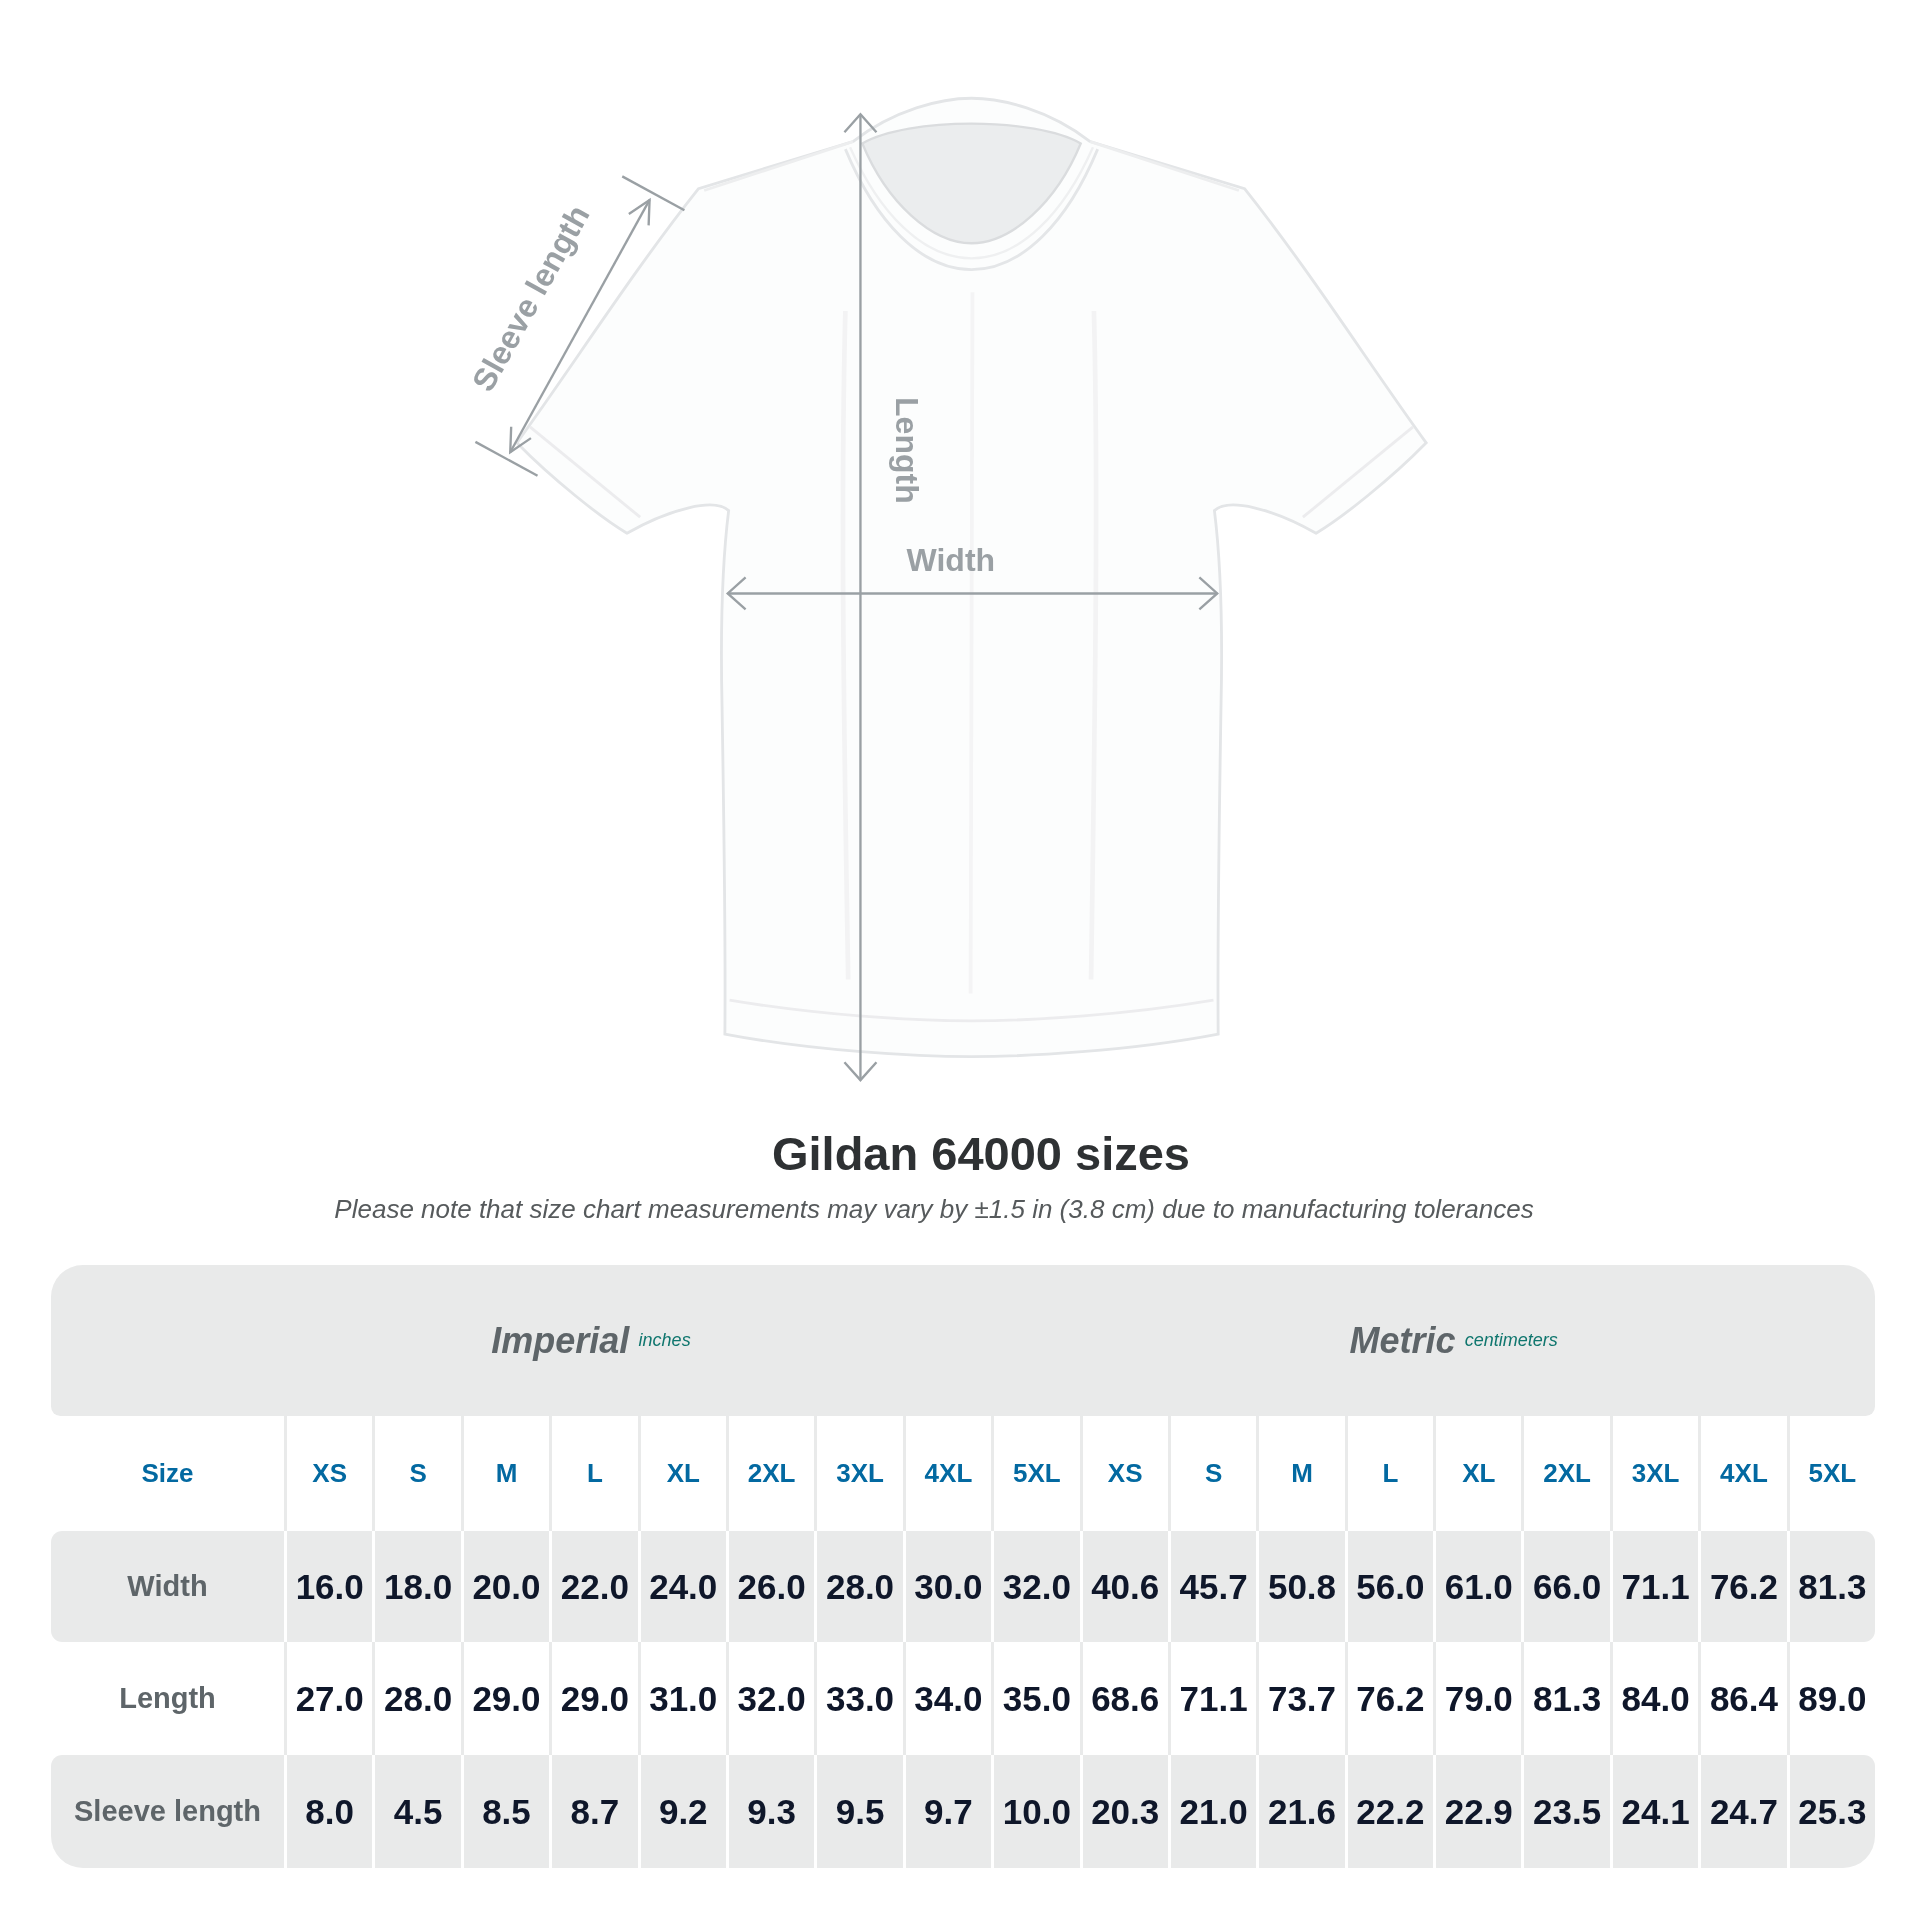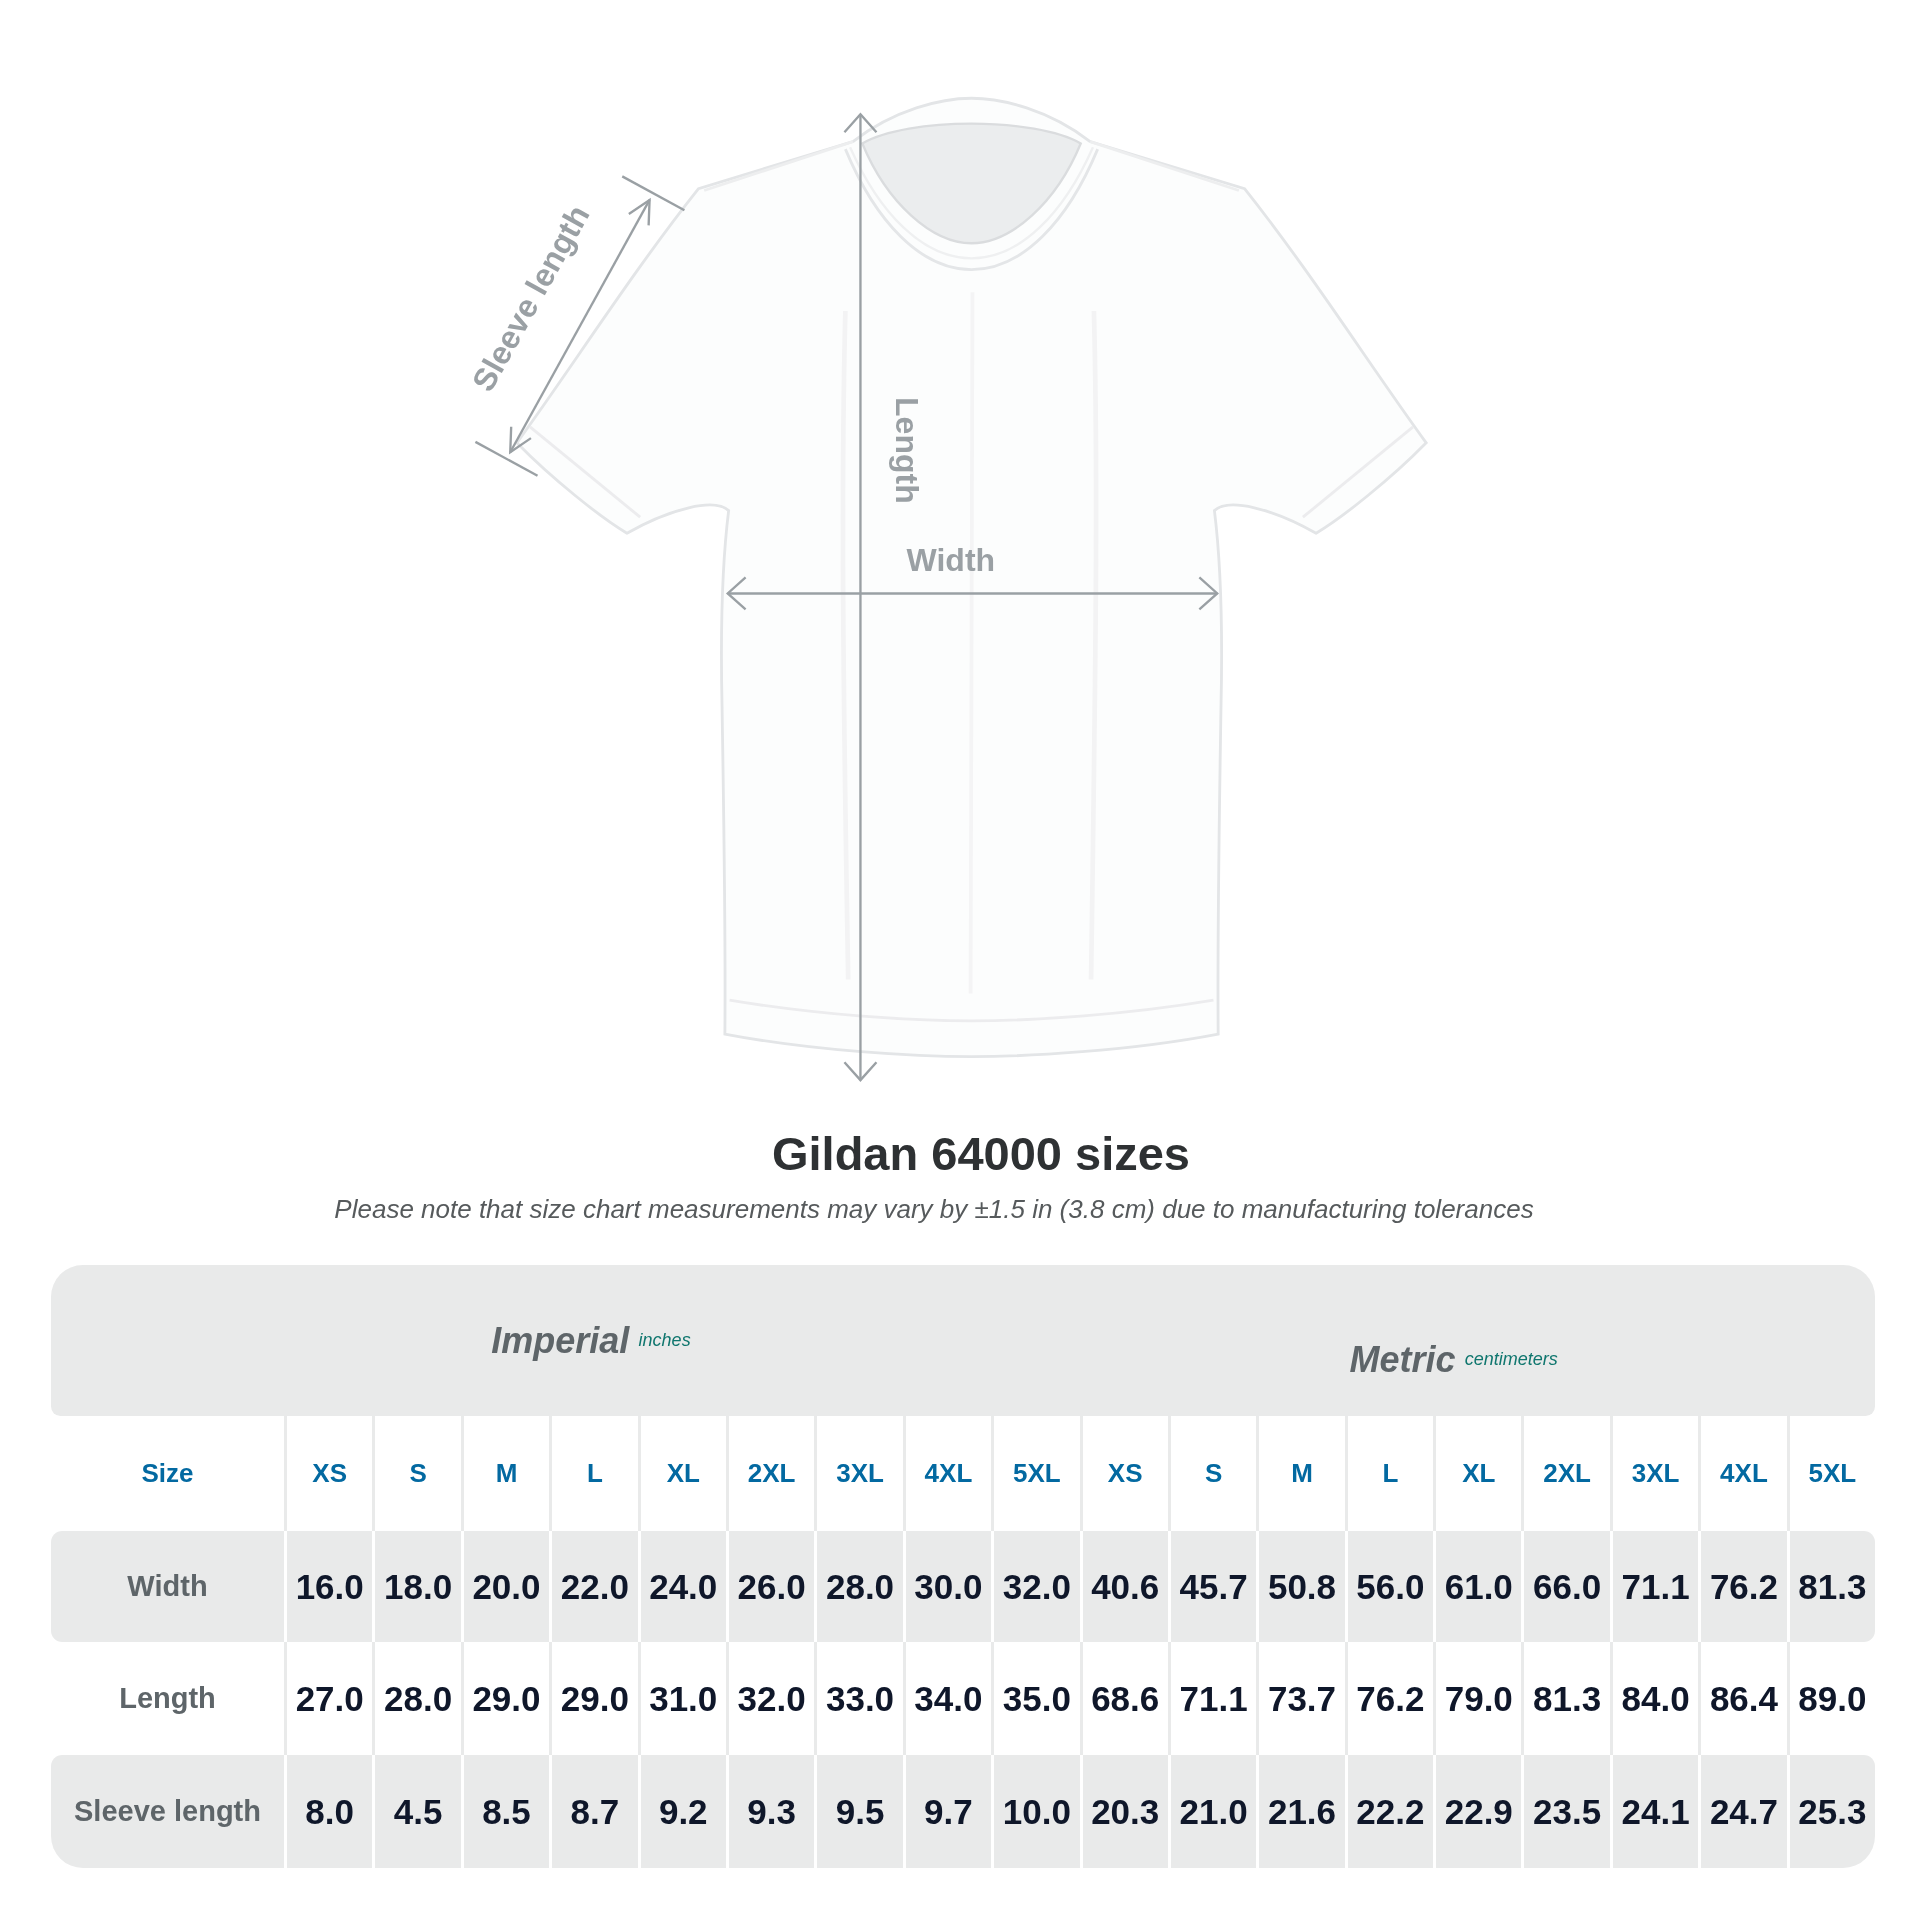--- a/index.html
+++ b/index.html
@@ -29,21 +29,21 @@
   .row-gray{--sep:#ffffff;background:#e9eaea;}
   .band{
     position:relative;height:151px;background:#e9eaea;
     border-radius:32px 32px 9.4px 9.4px;
   }
   .band .group{
     position:absolute;top:50%;transform:translate(-50%,-50%);
     display:flex;flex-direction:row;align-items:center;gap:9.4px;white-space:nowrap;
   }
   .band .group-imperial{left:29.6%;}
-  .band .group-metric{left:76.9%;margin-top:19px;}
+  .band .group-metric{left:76.9%;}
   .group-name{font-size:36px;font-weight:bold;font-style:italic;color:#5e6569;}
   .group-unit{font-size:18px;font-style:italic;color:#0f766e;}
   .row-sizes{height:115px;}
   .row-data{height:111px;}
   .row-data2{height:113px;}
   .row-mid{border-radius:11.3px;}
   .row-last{border-radius:11.3px 11.3px 32px 32px;height:113px;}
   .size-head{font-size:26px;font-weight:bold;color:#0369a1;}
   .row-label{font-size:29px;font-weight:bold;color:#5e6569;}
   .val{font-size:35px;font-weight:700;color:#0f172a;}

